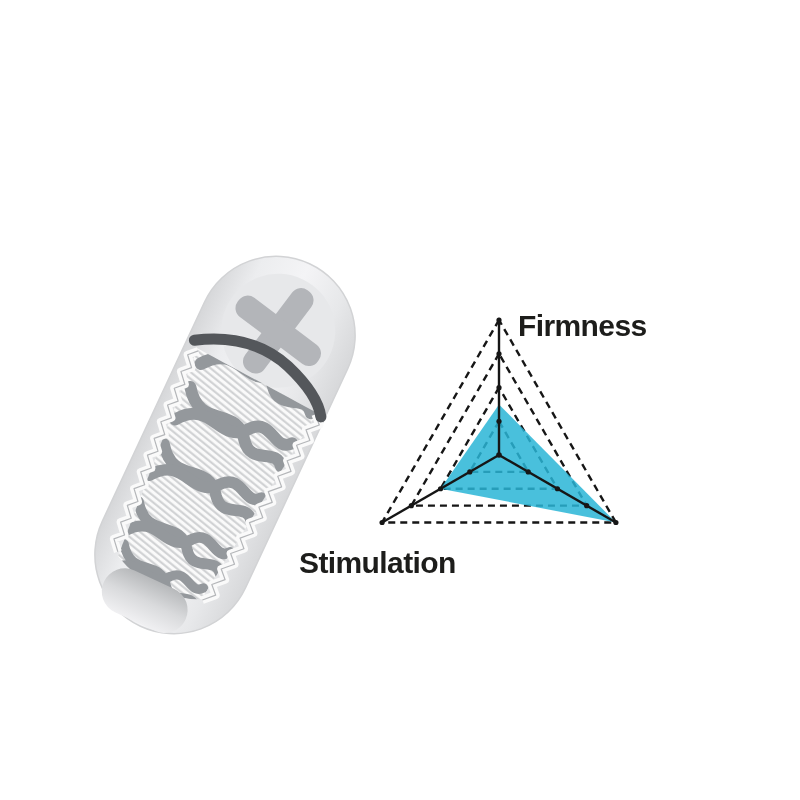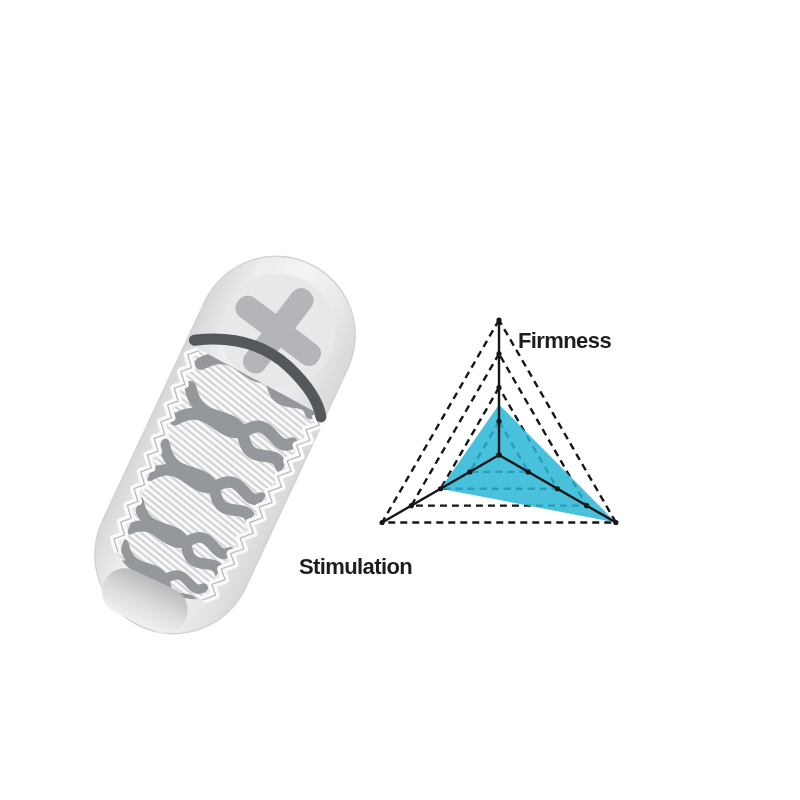--- a/index.html
+++ b/index.html
@@ -9,28 +9,27 @@
     background:#ffffff;
     overflow:hidden;
     font-family:"Liberation Sans", sans-serif;
   }
   #scene-svg{position:absolute;left:0;top:0;}
   .radar-label{
     position:absolute;
     font-family:"Liberation Sans", sans-serif;
     font-weight:bold;
     color:#1d1d1b;
-    font-size:22px;
+    font-size:30px;
     letter-spacing:-0.6px;
     line-height:1.15;
     white-space:nowrap;
-    margin-top:19px;
   }
   #firmness-label{left:518px;top:309px;}
-  #stimulation-label{left:299px;top:535px;}
+  #stimulation-label{left:299px;top:546px;}
   #texture-depth-label{left:562px;top:524px;}
   #texture-depth-label div{line-height:1.12;}
 </style>
 </head>
 <body>
 
 <div id="screen">
 
   <svg id="scene-svg" width="800" height="800" viewBox="0 0 800 800">
     <defs>

